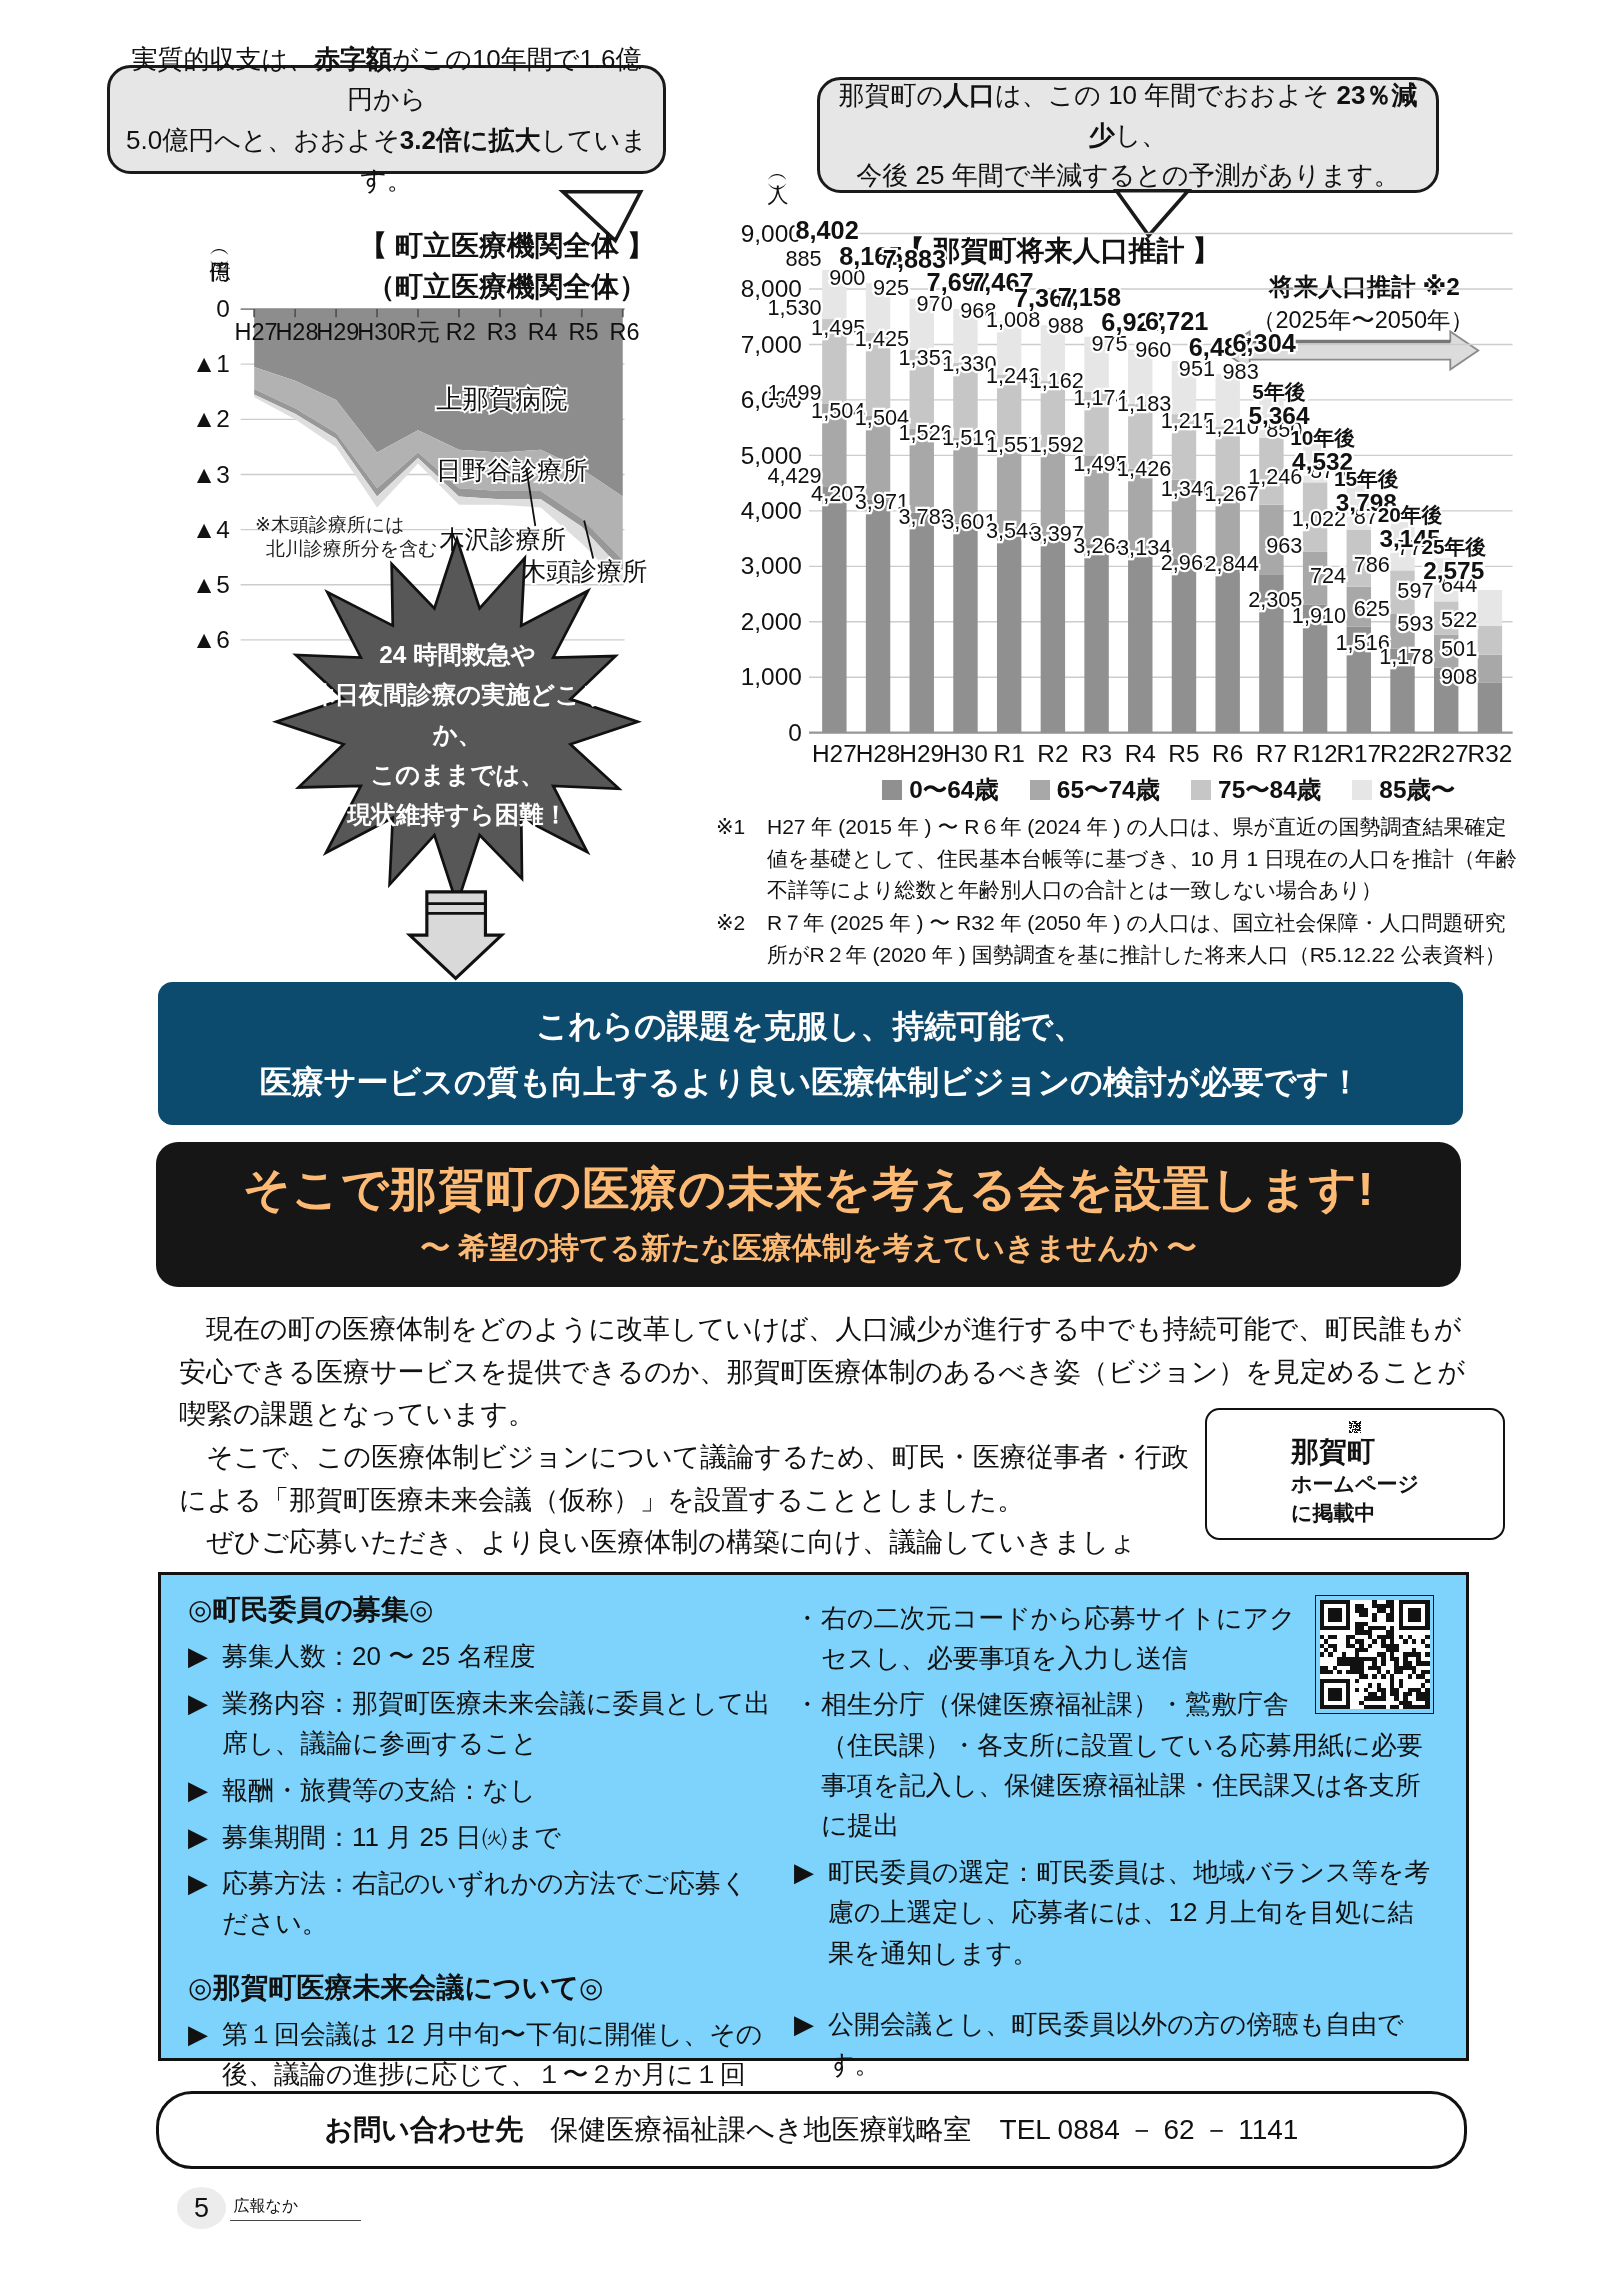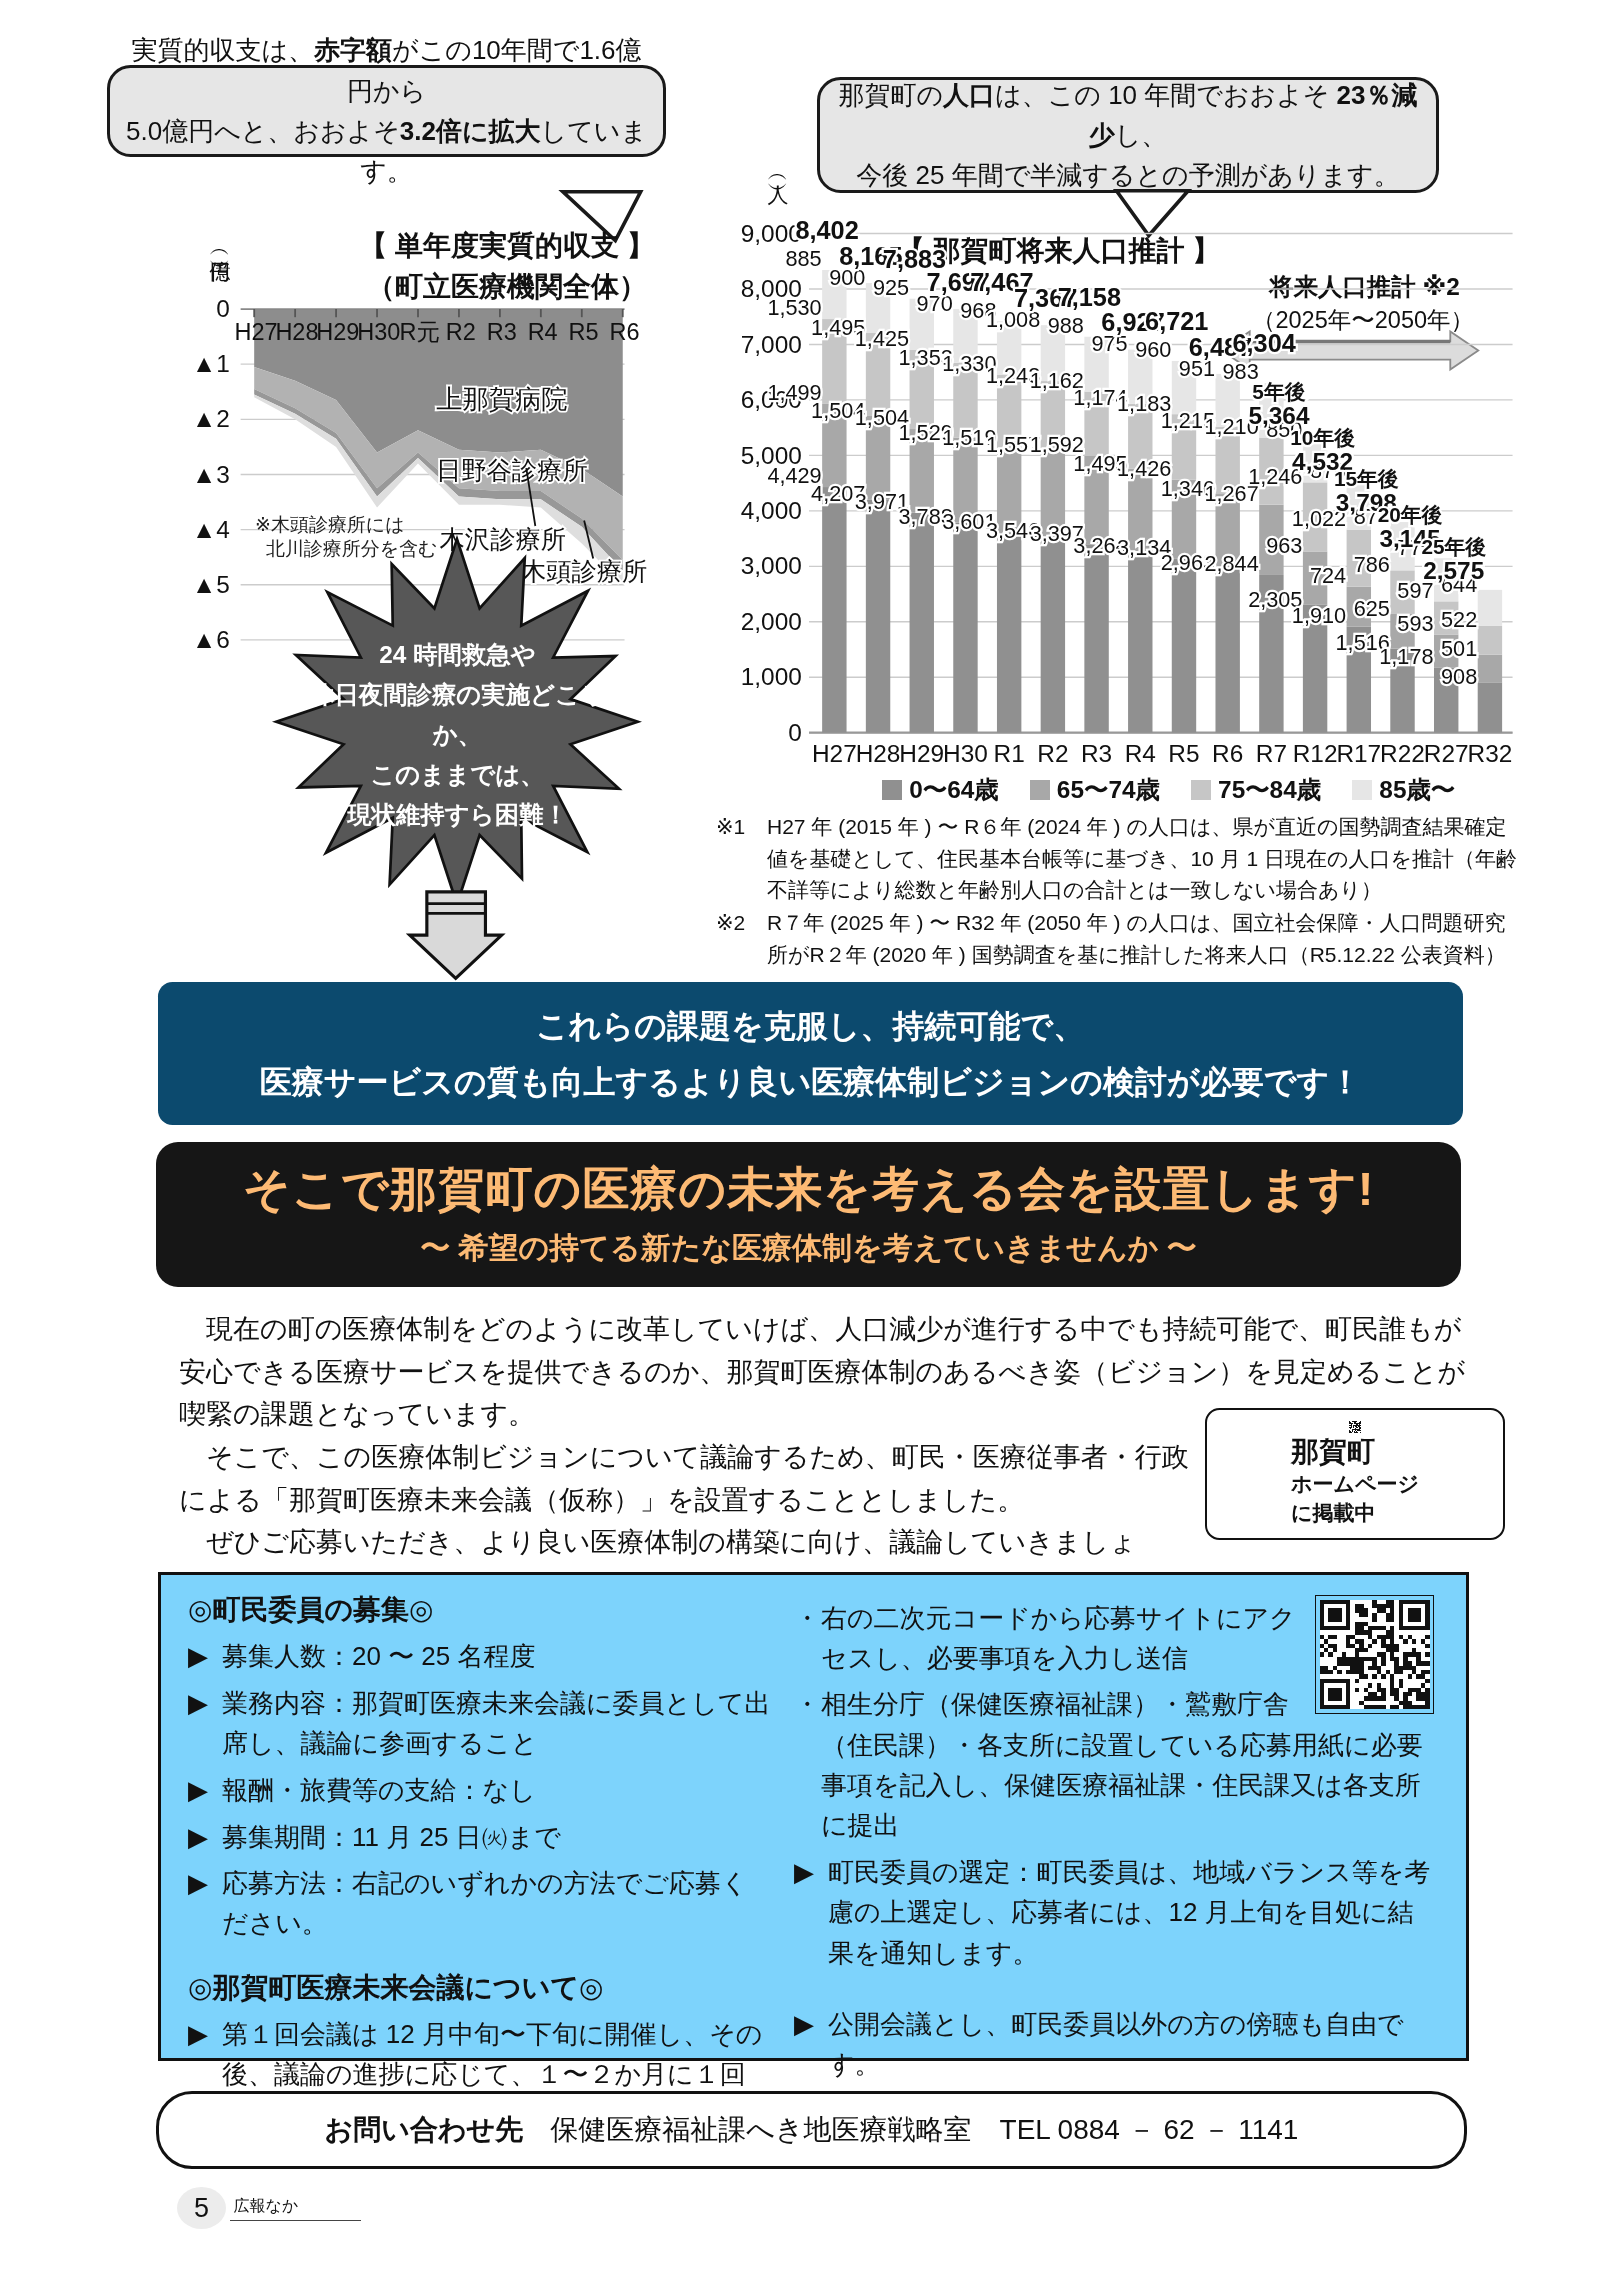--- a/index.html
+++ b/index.html
@@ -44,37 +44,37 @@
            align-items:center;justify-content:center;font-size:27px;}
   .pubname{font-size:16px;border-bottom:1.8px solid #444;padding:0 63px 2.7px 3.6px;}
   .annot1{font-size:24.4px;font-weight:600;}
   .annot2{font-size:23.5px;}
 </style>
 </head>
 <body>
 
 <div class="page">
 
-  <div class="abs callout" id="callout-left" style="left:107px;top:65px;width:559px;height:92px;">
+  <div class="abs callout" id="callout-left" style="left:107px;top:65px;width:559px;height:109px;">
       <div><span>実質的収支は、</span><b>赤字額</b><span>がこの10年間で1.6億円から</span><br><span>5.0億円へと、おおよそ</span><b>3.2倍に拡大</b><span>しています。</span></div>
     </div>
   <svg class="abs" style="left:550px;top:189px;" width="118" height="56" viewBox="0 0 130 62">
     <polygon points="14,3 100,3 72,57" fill="#ffffff" stroke="#1a1a1a" stroke-width="4"></polygon>
   </svg>
 
   <div class="abs callout" id="callout-right" style="left:817px;top:77px;width:622px;height:116px;">
       <div><span>那賀町の</span><b>人口</b><span>は、この 10 年間でおおよそ </span><b>23％減少</b><span>し、</span><br><span>今後 25 年間で半減するとの予測があります。</span></div>
     </div>
   <svg class="abs" style="left:1105px;top:188px;" width="109" height="52" viewBox="0 0 120 58">
     <polygon points="12,3 92,3 48,53" fill="#ffffff" stroke="#1a1a1a" stroke-width="4"></polygon>
   </svg>
 
   <div class="abs vtext" style="left:206px;top:242px;">（億円）</div>
   <div class="abs chart-title" style="left:299px;top:226px;width:416px;">
-    <div>【 単年度実質的収支 】</div>
+    <div>【 町立医療機関全体 】</div>
     <div>（町立医療機関全体）</div>
   </div>
   <svg class="abs" id="area-chart" style="left:190px;top:289px;overflow:visible;" width="452" height="380" viewBox="0 0 500 420">
       <line x1="56" y1="83" x2="480.7" y2="83" stroke="#cccccc" stroke-width="1.5"></line>
       <line x1="56" y1="144" x2="480.7" y2="144" stroke="#cccccc" stroke-width="1.5"></line>
       <line x1="56" y1="205" x2="480.7" y2="205" stroke="#cccccc" stroke-width="1.5"></line>
       <line x1="56" y1="266" x2="480.7" y2="266" stroke="#cccccc" stroke-width="1.5"></line>
       <line x1="56" y1="327" x2="480.7" y2="327" stroke="#cccccc" stroke-width="1.5"></line>
       <line x1="56" y1="388" x2="480.7" y2="388" stroke="#cccccc" stroke-width="1.5"></line>
       <path d="M71,22 L116.3,22 L161.6,22 L206.89999999999998,22 L252.2,22 L297.5,22 L342.79999999999995,22 L388.09999999999997,22 L433.4,22 L478.7,22 L478.7,229.4 L433.4,198.9 L388.09999999999997,177.54999999999998 L342.79999999999995,180.6 L297.5,177.54999999999998 L252.2,156.20000000000002 L206.89999999999998,180.6 L161.6,122.64999999999999 L116.3,101.3 L71,86.05 Z" fill="#8d8d8d" stroke="none"></path>

